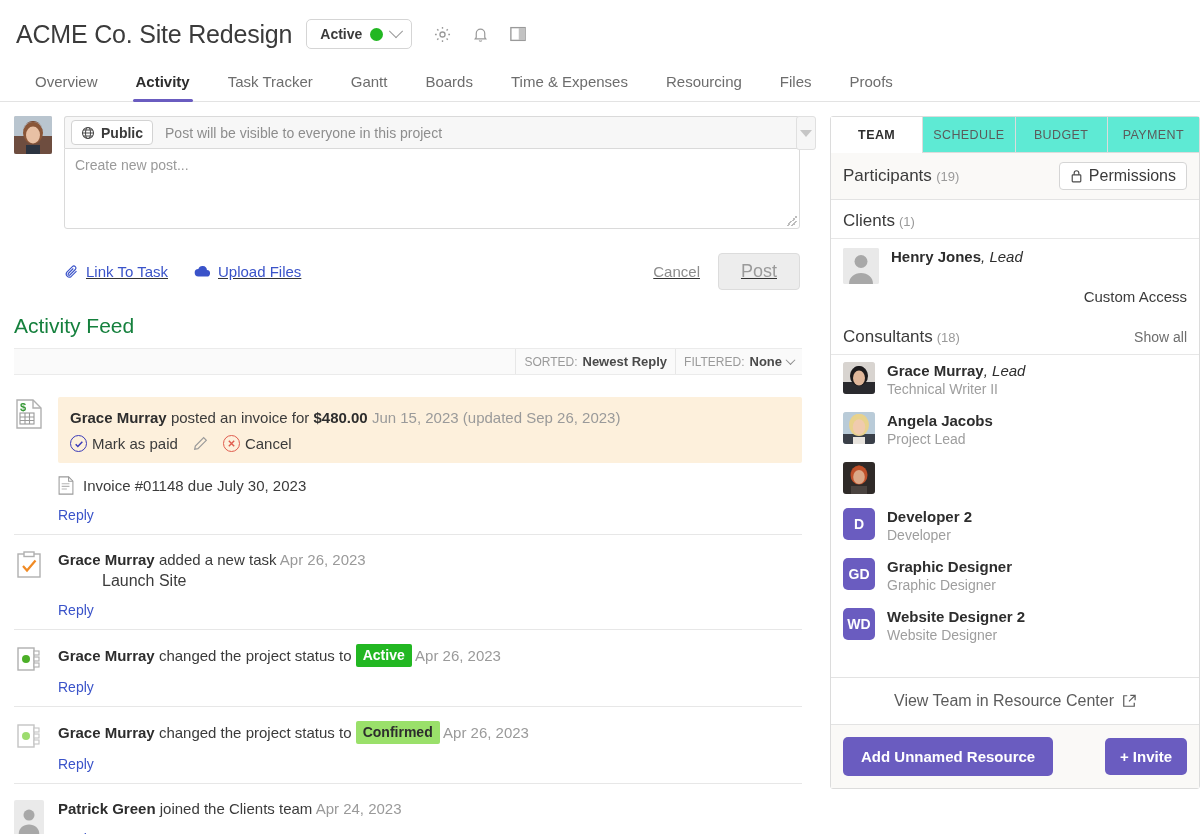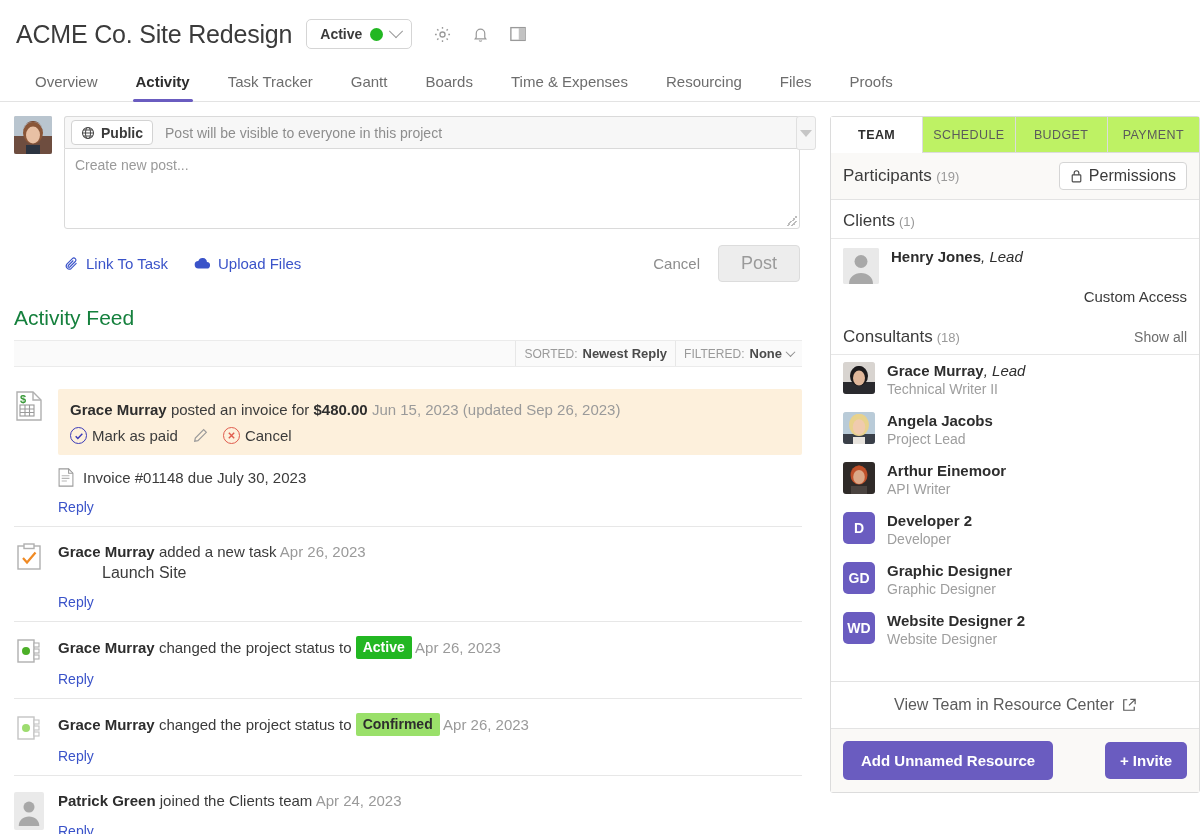--- a/index.html
+++ b/index.html
@@ -72,21 +72,21 @@
   .post-area {
     border: 1px solid #dadada; border-radius: 0 0 3px 3px; background:#fff; height: 81px;
     padding: 8px 10px; font-size: 14px; color:#9a9a9a; position: relative; cursor: text;
   }
   .resize-grip {
     position:absolute; right:2px; bottom:2px; width:10px; height:10px;
     background:
       linear-gradient(135deg, transparent 45%, #bdbdbd 45%, #bdbdbd 55%, transparent 55%),
       linear-gradient(135deg, transparent 70%, #bdbdbd 70%, #bdbdbd 80%, transparent 80%);
   }
-  .composer-actions { display:flex; align-items:center; margin-top: 16px; }
+  .composer-actions { display:flex; align-items:center; margin-top: 24px; text-decoration: underline; }
   .link-action { display:flex; align-items:center; gap: 7px; font-size: 15px; color:#3a53c9; cursor:pointer; margin-right: 26px; }
   .link-action .lbl { text-decoration: none; }
   .spacer { flex: 1; }
   .btn-cancel { font-size: 15px; color:#8d8d8d; cursor:pointer; padding: 6px 12px; }
   .btn-post {
     font-size: 18px; color:#9a9a9a; background:#ededed; border:1px solid #dcdcdc;
     border-radius:4px; padding: 7px 22px; cursor:pointer; margin-left: 6px;
   }
   .collapse-btn {
     position:absolute; right: 0px; top: 14px; width: 20px; height: 34px;
@@ -140,21 +140,21 @@
   .person-av {
     width: 38px; height: 38px; border-radius: 2px; background:#eaeaea; overflow:hidden;
     display:flex; align-items:flex-end; justify-content:center;
   }
 
   
   .panel { border:1px solid #dcdcdc; border-radius:3px; background:#fff; width: 370px; }
   .panel-tabs { display:flex; background:#f3f3f1; border-bottom:1px solid #dcdcdc; }
   .ptab {
     flex:1; text-align:center; font-size: 12.5px; letter-spacing: 0.4px; color:#5b5b5b;
-    padding: 11px 0 10px 0; border-right: 1px solid #dcdcdc; cursor:pointer; background:#bef264;
+    padding: 11px 0 10px 0; border-right: 1px solid #dcdcdc; cursor:pointer; background:#5eead4;
   }
   .ptab:last-child { border-right:none; }
   .ptab.active { background:#fff; color:#2d2d2d; font-weight: 600; position: relative; }
   .ptab.active:after { content:""; position:absolute; left:0; right:0; bottom:-1px; height:1px; background:#fff; }
 
   .participants-bar {
     display:flex; align-items:center; justify-content:space-between;
     background:#faf9f7; border-bottom:1px solid #e3e3e3; padding: 9px 12px;
   }
   .participants-bar .ttl { font-size: 17px; color:#3b3b3b; }
@@ -531,24 +531,20 @@
         <div class="member">
           <div class="m-av">
             <svg width="32" height="32" viewBox="0 0 32 32">
               <rect width="32" height="32" fill="#2f2a28"></rect>
               <ellipse cx="16" cy="13" rx="8.5" ry="9.5" fill="#c0512a"></ellipse>
               <ellipse cx="16" cy="15" rx="5.8" ry="7" fill="#dba887"></ellipse>
               <path d="M7.5 13a8.5 9.5 0 0 1 17 0c0-6-4-9-8.5-9s-8.5 3-8.5 9z" fill="#b5401f"></path>
               <path d="M8 24h16v8H8z" fill="#4a4340"></path>
             </svg>
           </div>
-          <div>
-            <div class="m-name"><span>Arthur Einemoor</span><i></i></div>
-            <div class="m-role">API Writer</div>
-          </div>
         </div>
 
         <div class="member">
           <div class="m-av initials">D</div>
           <div>
             <div class="m-name"><span>Developer 2</span></div>
             <div class="m-role">Developer</div>
           </div>
         </div>
 

